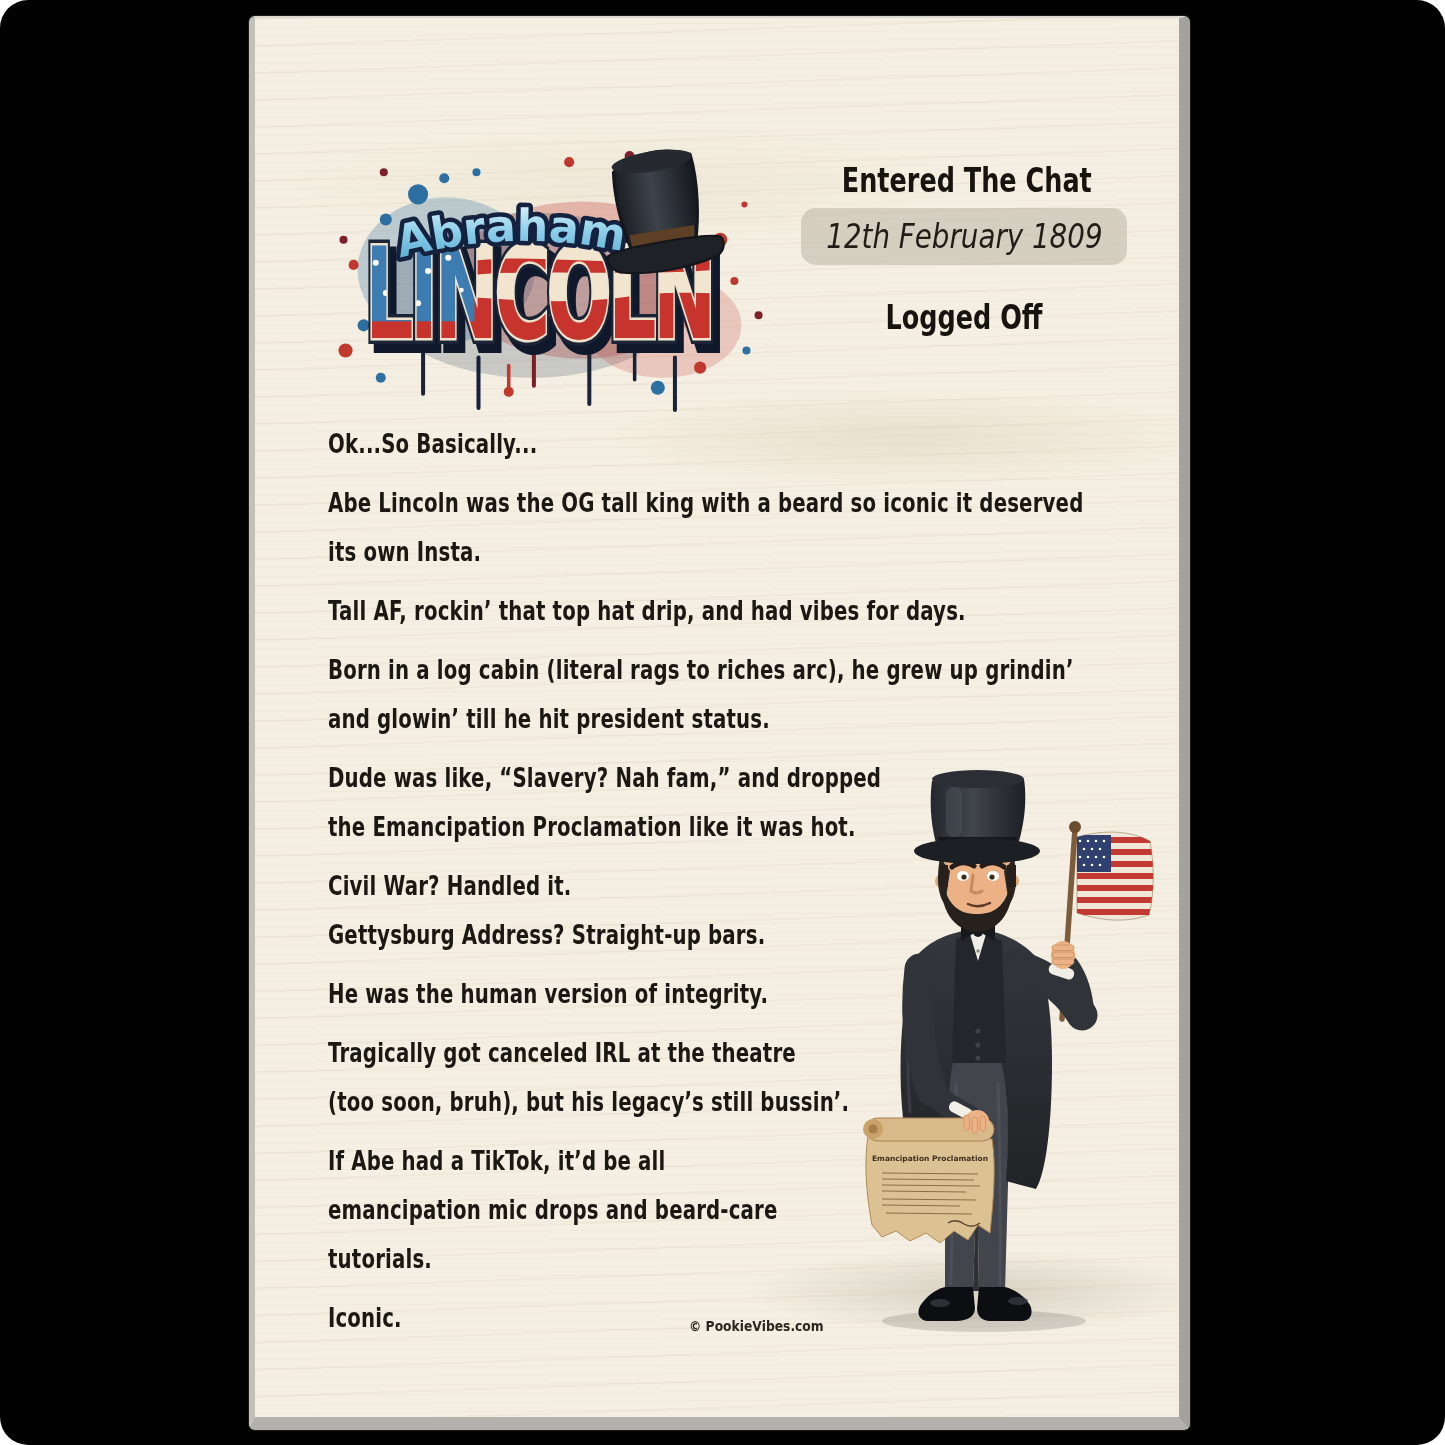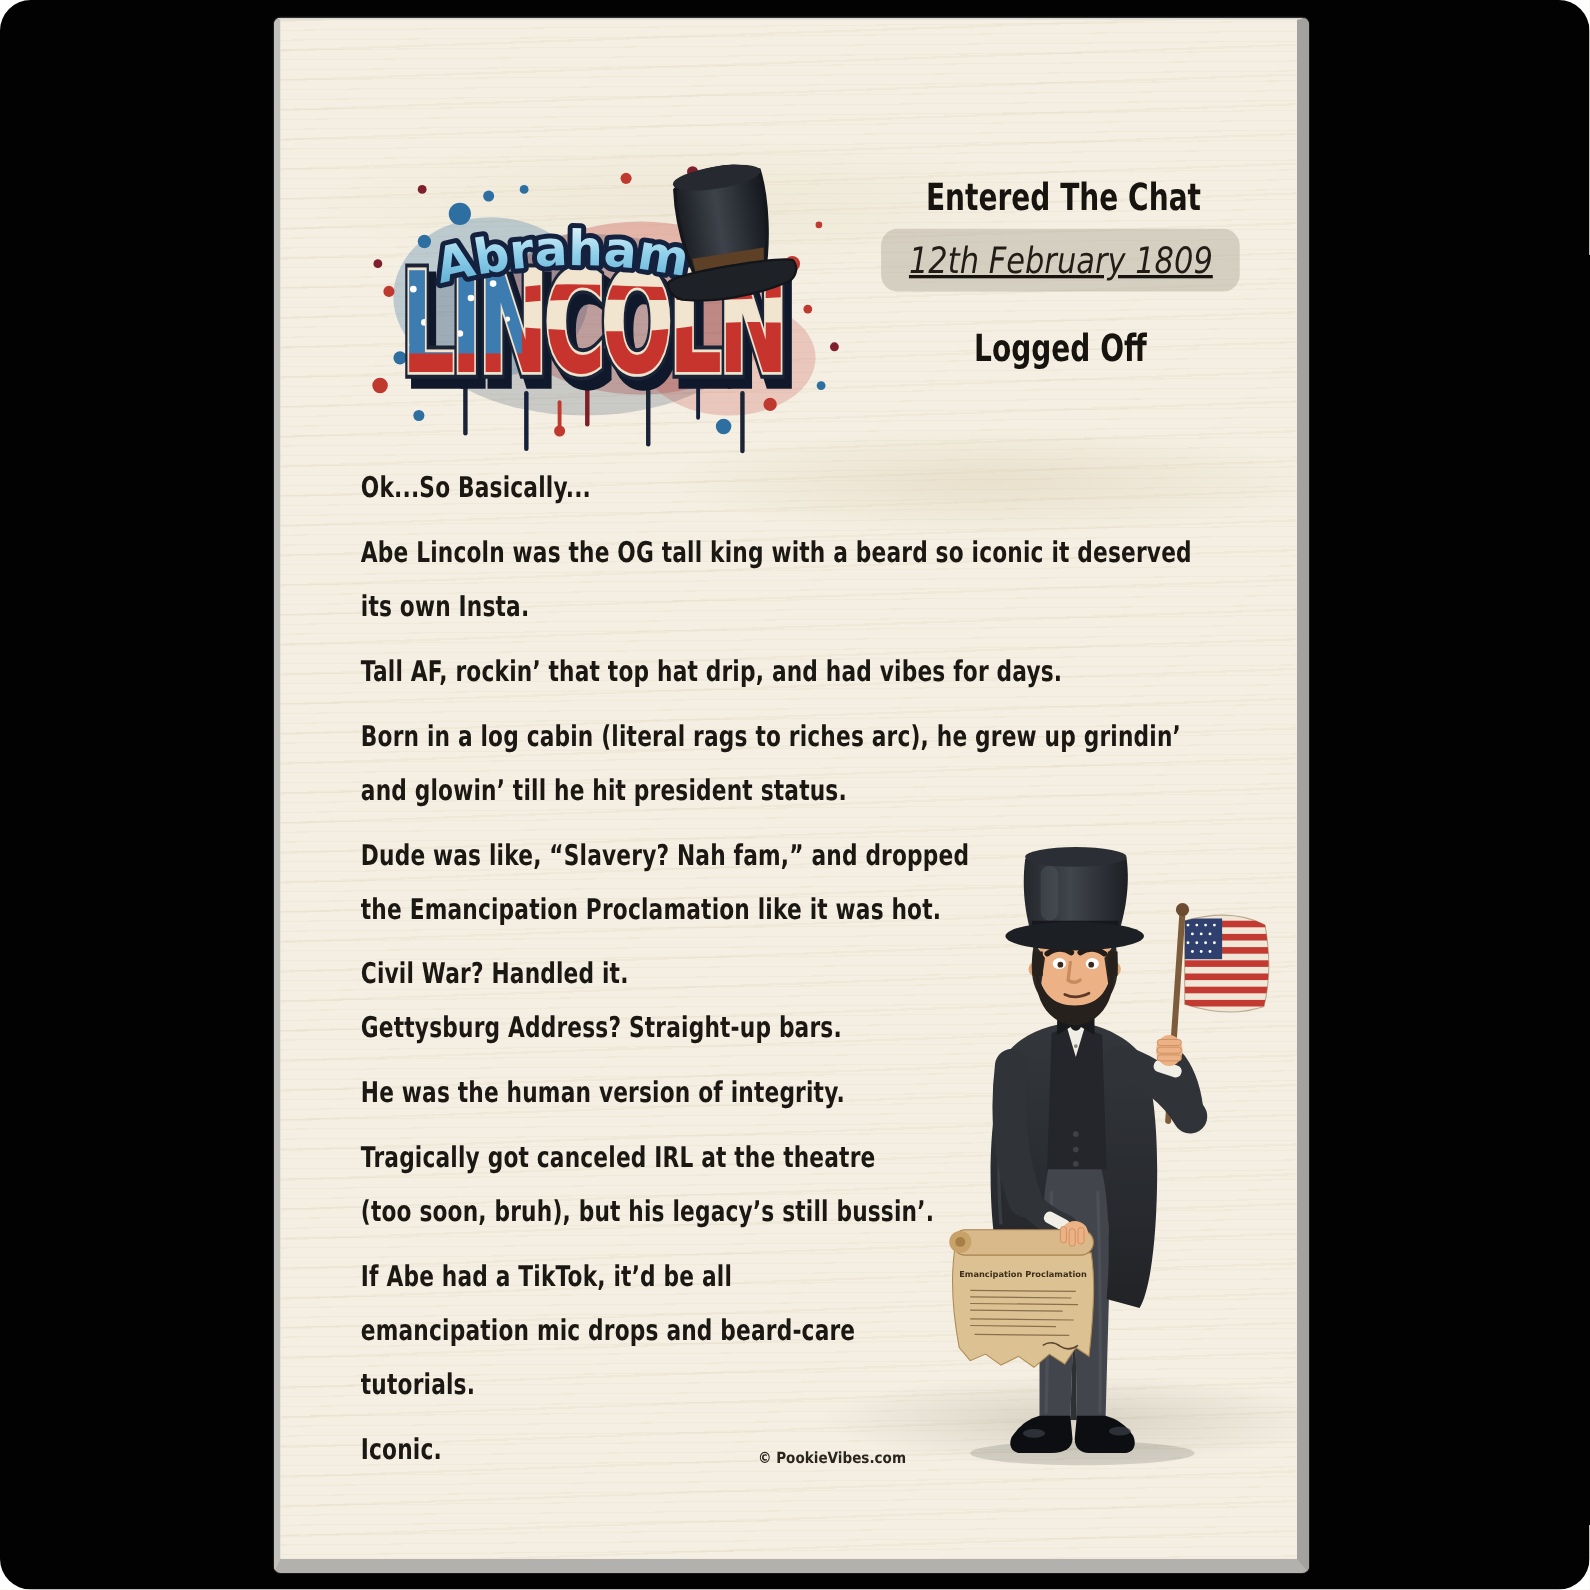--- a/index.html
+++ b/index.html
@@ -30,21 +30,21 @@
   .logo{position:absolute;left:69px;top:126px;width:446px;height:272px;}
   
   .dates{position:absolute;left:546px;top:130px;width:326px;text-align:center;color:#17140f;margin-top:12px;}
   .date-label{
     font-size:34px;font-weight:700;line-height:40px;letter-spacing:0px;
     transform:scaleX(0.75);transform-origin:50% 0;white-space:nowrap;
   }
   .date-pill{
     margin-top:8px;height:57px;border-radius:15px;
     background:rgba(167,161,148,0.40);
-    display:flex;align-items:center;justify-content:center;text-decoration:underline;
+    display:flex;align-items:center;justify-content:center;
   }
   .date-pill span{
     font-size:33px;font-style:italic;font-weight:500;color:#211d16;
     transform:scaleX(0.84);transform-origin:50% 50%;white-space:nowrap;
   }
   .gap{height:32px;}
   
   .bodytext{position:absolute;left:73px;top:402px;width:1130px;color:#1b1813;}
   .bodytext p{
     margin:0 0 10px 0;font-size:26px;font-weight:700;line-height:49px;

